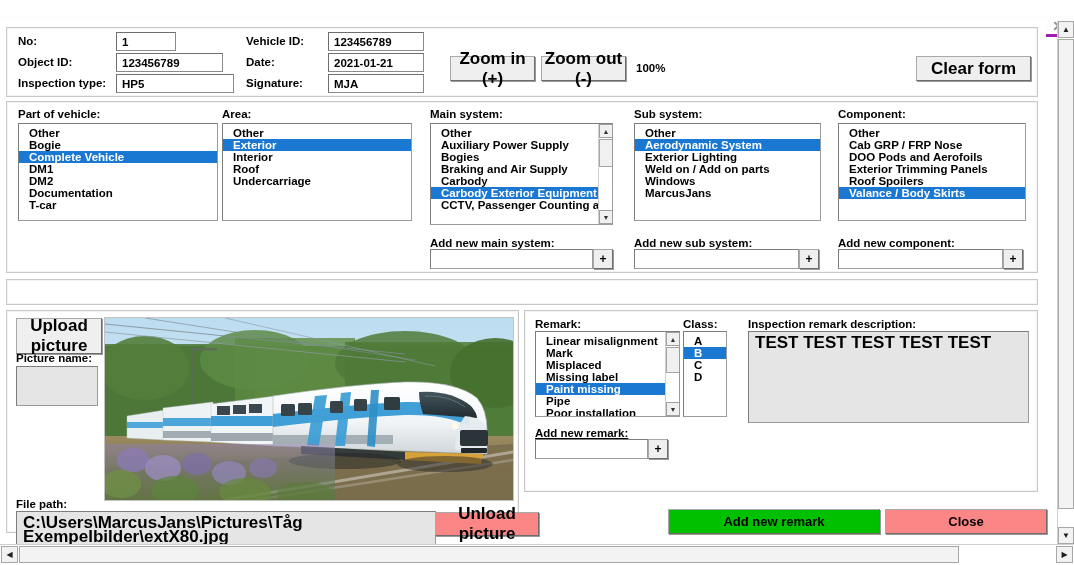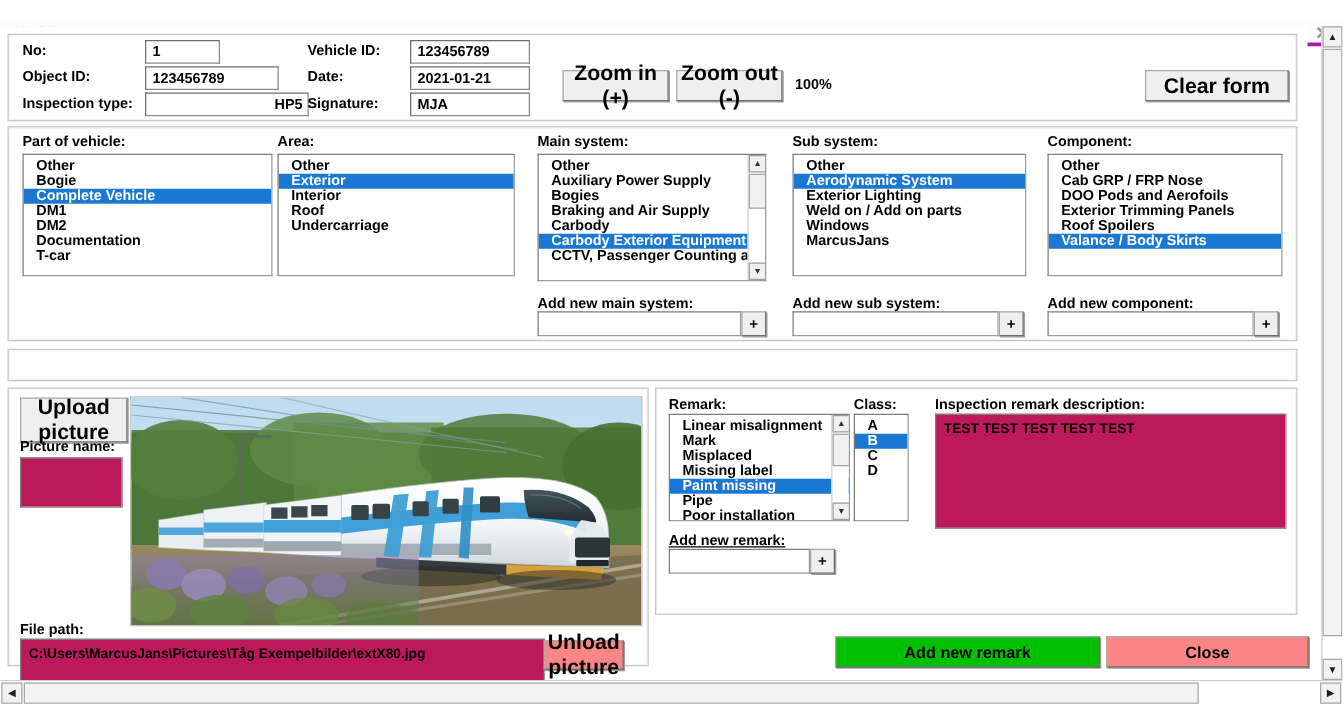--- a/index.html
+++ b/index.html
@@ -98,23 +98,23 @@
   }
 
   
   .picframe {
     position:absolute; background:#ececec; overflow:hidden;
     border:1px solid #c3c3c3;
   }
   .train-svg { position:absolute; left:0; top:0; }
 
   .txtbox {
-    position:absolute; background:#be185d;
+    position:absolute; background:#e5e5e5;
     border:1px solid #9b9b9b; border-top-color:#7d7d7d; border-left-color:#7d7d7d;
-    font-weight:bold; font-size:11px; color:#000;
+    font-weight:bold; font-size:17px; color:#000;
     padding:4px 6px; overflow:hidden; line-height:14px;
   }
 
   
   .vscroll {
     position:absolute; right:0; top:21px; width:17px; height:523px;
     background:#fff; border-left:1px solid #cfcfcf;
   }
   .vscroll .sbtn {
     position:absolute; left:0; width:16px; height:17px;
@@ -155,21 +155,21 @@
 
     <div class="hdr">
 
       <span class="lbl" style="left:10px; top:9px;">No:</span>
       <div class="fld" style="left:108px; top:6px; width:60px;">1</div>
 
       <span class="lbl" style="left:10px; top:30px;">Object ID:</span>
       <div class="fld" style="left:108px; top:27px; width:107px;">123456789</div>
 
       <span class="lbl" style="left:10px; top:51px;">Inspection type:</span>
-      <div class="fld" style="left:108px; top:48px; width:131px;text-align:right;">HP5</div>
+      <div class="fld" style="left:108px; top:48px; width:118px;">HP5</div>
 
       <span class="lbl" style="left:238px; top:9px;">Vehicle ID:</span>
       <div class="fld" style="left:320px; top:6px; width:96px;">123456789</div>
 
       <span class="lbl" style="left:238px; top:30px;">Date:</span>
       <div class="fld" style="left:320px; top:27px; width:96px;">2021-01-21</div>
 
       <span class="lbl" style="left:238px; top:51px;">Signature:</span>
       <div class="fld" style="left:320px; top:48px; width:96px;">MJA</div>
 
@@ -358,21 +358,21 @@
         <ellipse cx="158" cy="150" rx="14" ry="10" fill="#8878b0" opacity="0.65"></ellipse>
         <ellipse cx="16" cy="166" rx="20" ry="14" fill="#6f8f46" opacity="0.8"></ellipse>
         <ellipse cx="70" cy="172" rx="24" ry="14" fill="#5f8340" opacity="0.8"></ellipse>
         <ellipse cx="140" cy="174" rx="26" ry="14" fill="#68883f" opacity="0.75"></ellipse>
         <ellipse cx="200" cy="176" rx="28" ry="12" fill="#5c7c3a" opacity="0.6"></ellipse>
       </svg>
     </div>
 
     <span class="lbl" style="left:16px; top:477px;">File path:</span>
     <div class="txtbox" style="left:16px; top:490px; width:420px; height:36px;">C:\Users\MarcusJans\Pictures\Tåg Exempelbilder\extX80.jpg</div>
-    <div class="btn" style="left:435px; top:491px; width:64px; height:24px; background:#fa8686;">Unload picture</div>
+    <div class="btn" style="left:435px; top:491px; width:104px; height:24px; background:#fa8686;">Unload picture</div>
 
     <div class="panel" style="left:524px; top:289px; width:514px; height:182px;"></div>
 
     <span class="lbl" style="left:535px; top:297px;">Remark:</span>
     <div class="listbox has-scroll" style="left:535px; top:310px; width:145px; height:86px;">
       <div class="opt" style="margin-top:3px;">Linear misalignment</div>
       <div class="opt">Mark</div>
       <div class="opt">Misplaced</div>
       <div class="opt">Missing label</div>
       <div class="opt sel">Paint missing</div>

